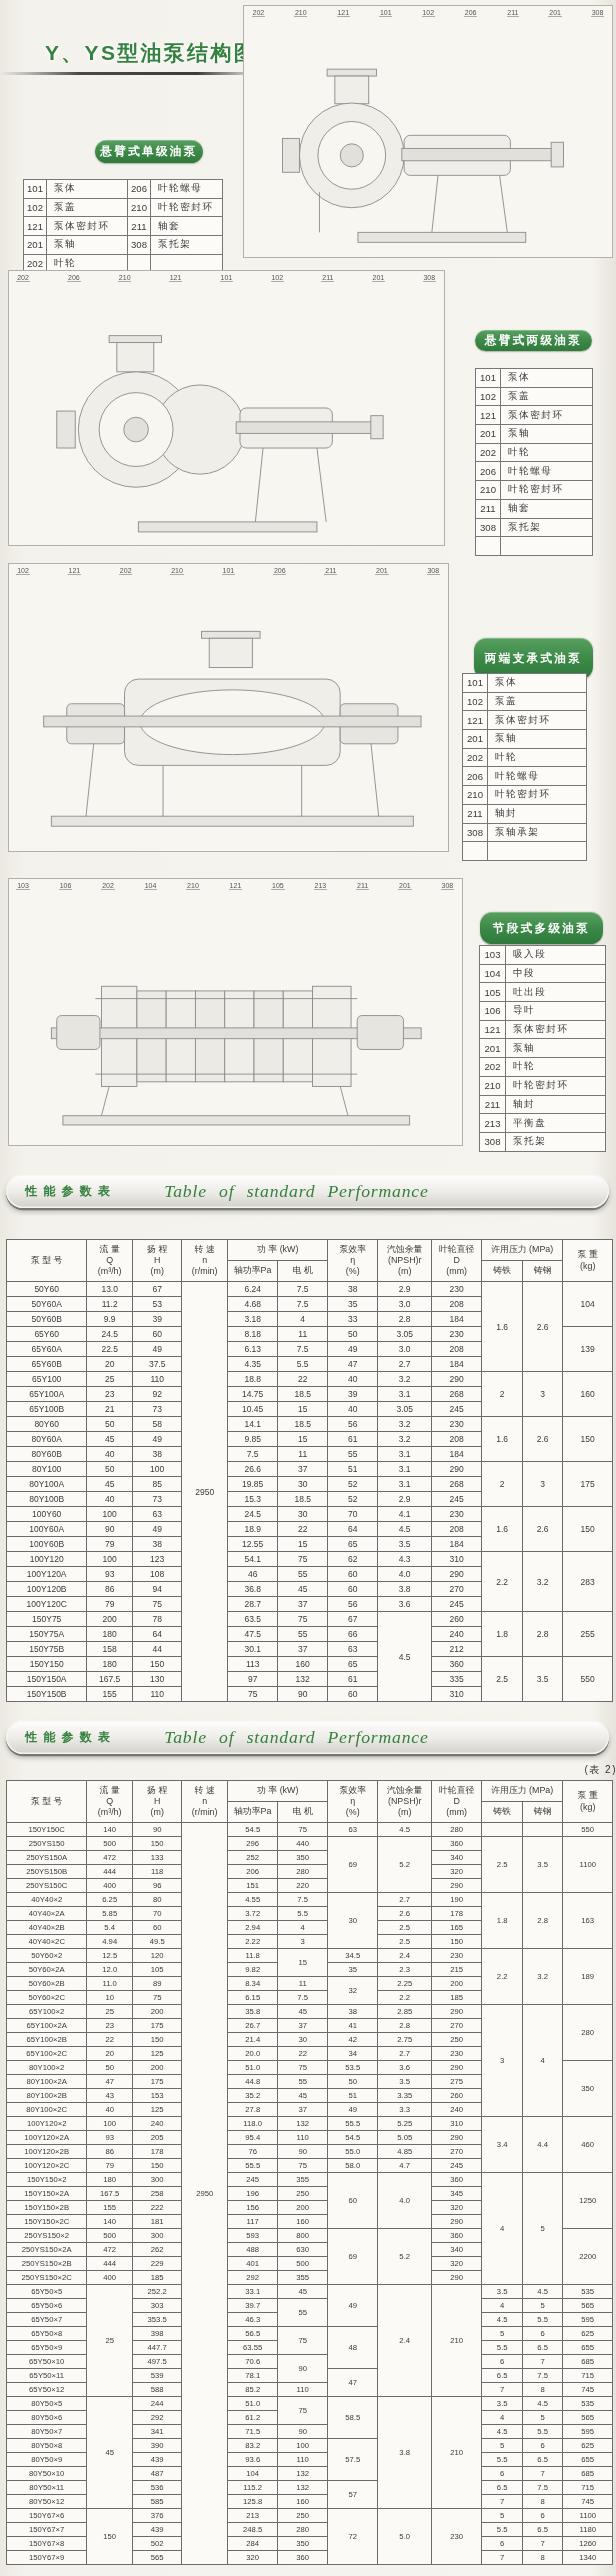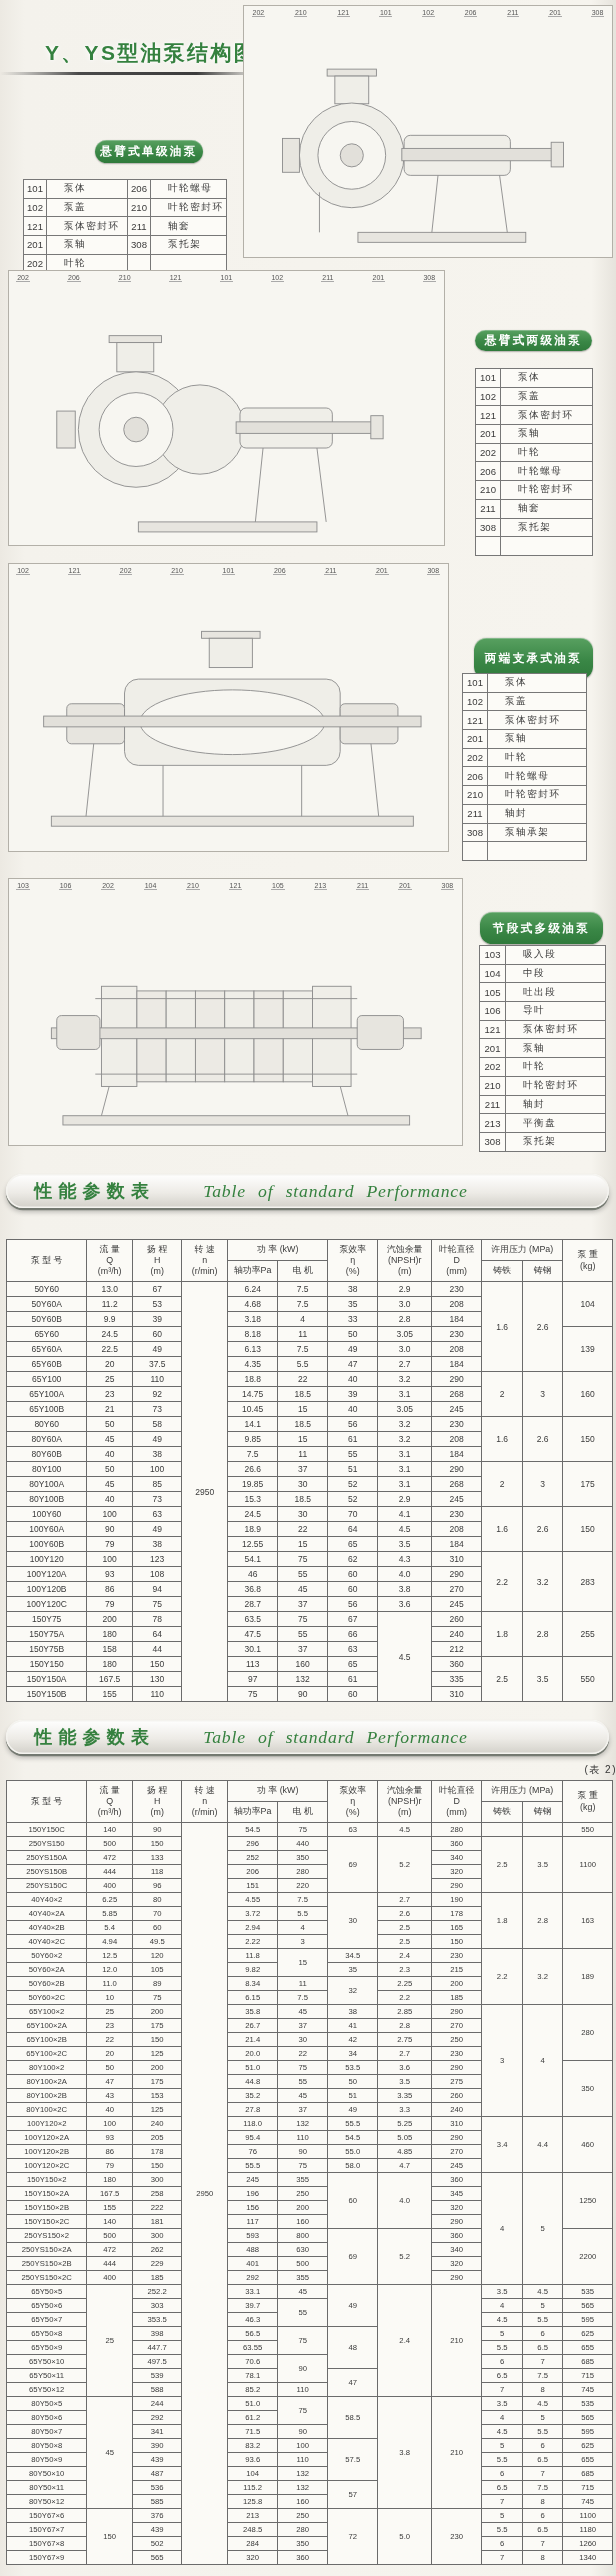--- a/index.html
+++ b/index.html
@@ -18,26 +18,26 @@
   .dbox { position:absolute; background:#f7f6f1; border:0.8px solid #b3b0a8; }
   .callouts { position:absolute; top:3.1px; left:7.7px; right:7.7px; display:flex;
               justify-content:space-between; font-size:7px; color:#555; }
   .callouts span { border-bottom:0.8px solid #aaa; padding:0 0.8px; }
   .dsvg { position:absolute; left:0; bottom:0; }
   table { border-collapse:collapse; table-layout:fixed; }
   .parts { position:absolute; background:#fcfbf7; }
   .parts td { border:0.8px solid #777; font-size:9.6px; color:#3b3b3b; height:17.7px;
               padding:0 2.3px; white-space:nowrap; overflow:hidden; }
   .parts td.num { text-align:center; padding:0; }
-  .parts td.name { text-align:left; padding-left:17px; letter-spacing:1.5px; }
+  .parts td.name { text-align:left; padding-left:7px; letter-spacing:1.5px; }
   .banner { position:absolute; left:6.2px; width:603px; height:34px; border-radius:18.5px;
             display:flex; align-items:center;
             background:linear-gradient(180deg,#ffffff 0%,#edebe6 55%,#d2d0c9 100%);
             box-shadow:0 2.3px 0 rgba(55,65,55,.55), 0 3.9px 5.4px rgba(0,0,0,.25), inset 0 0 0 1.5px #f4f3ef; }
-  .banner .zh { margin-left:28px; font-size:18px; font-weight:bold; color:var(--green); letter-spacing:6.2px; }
+  .banner .zh { margin-left:19px; font-size:12px; font-weight:bold; color:var(--green); letter-spacing:6.2px; }
   .banner .en { margin-left:48px; font-size:17.7px; font-style:italic; color:var(--green);
                 font-family:"Liberation Serif","DejaVu Serif",serif; letter-spacing:0.8px; word-spacing:7px;text-align:center; }
   .tabletag { position:absolute; width:69px; text-align:right; font-size:10px; color:#333; letter-spacing:1.5px; }
   .ptable { position:absolute; background:#fbfaf6; width:606px; }
   .ptable th, .ptable td { border:0.8px solid var(--bordc); text-align:center; color:#3a3a3a;
                            padding:0; overflow:hidden; }
   .ptable th { font-weight:normal; font-size:8.9px; white-space:pre-line; line-height:1.25; height:20px; }
   .ptable td { white-space:nowrap; }
   .t1 td { height:14px; font-size:8.5px; }
   .t2 td { height:13px; font-size:7.7px; }

